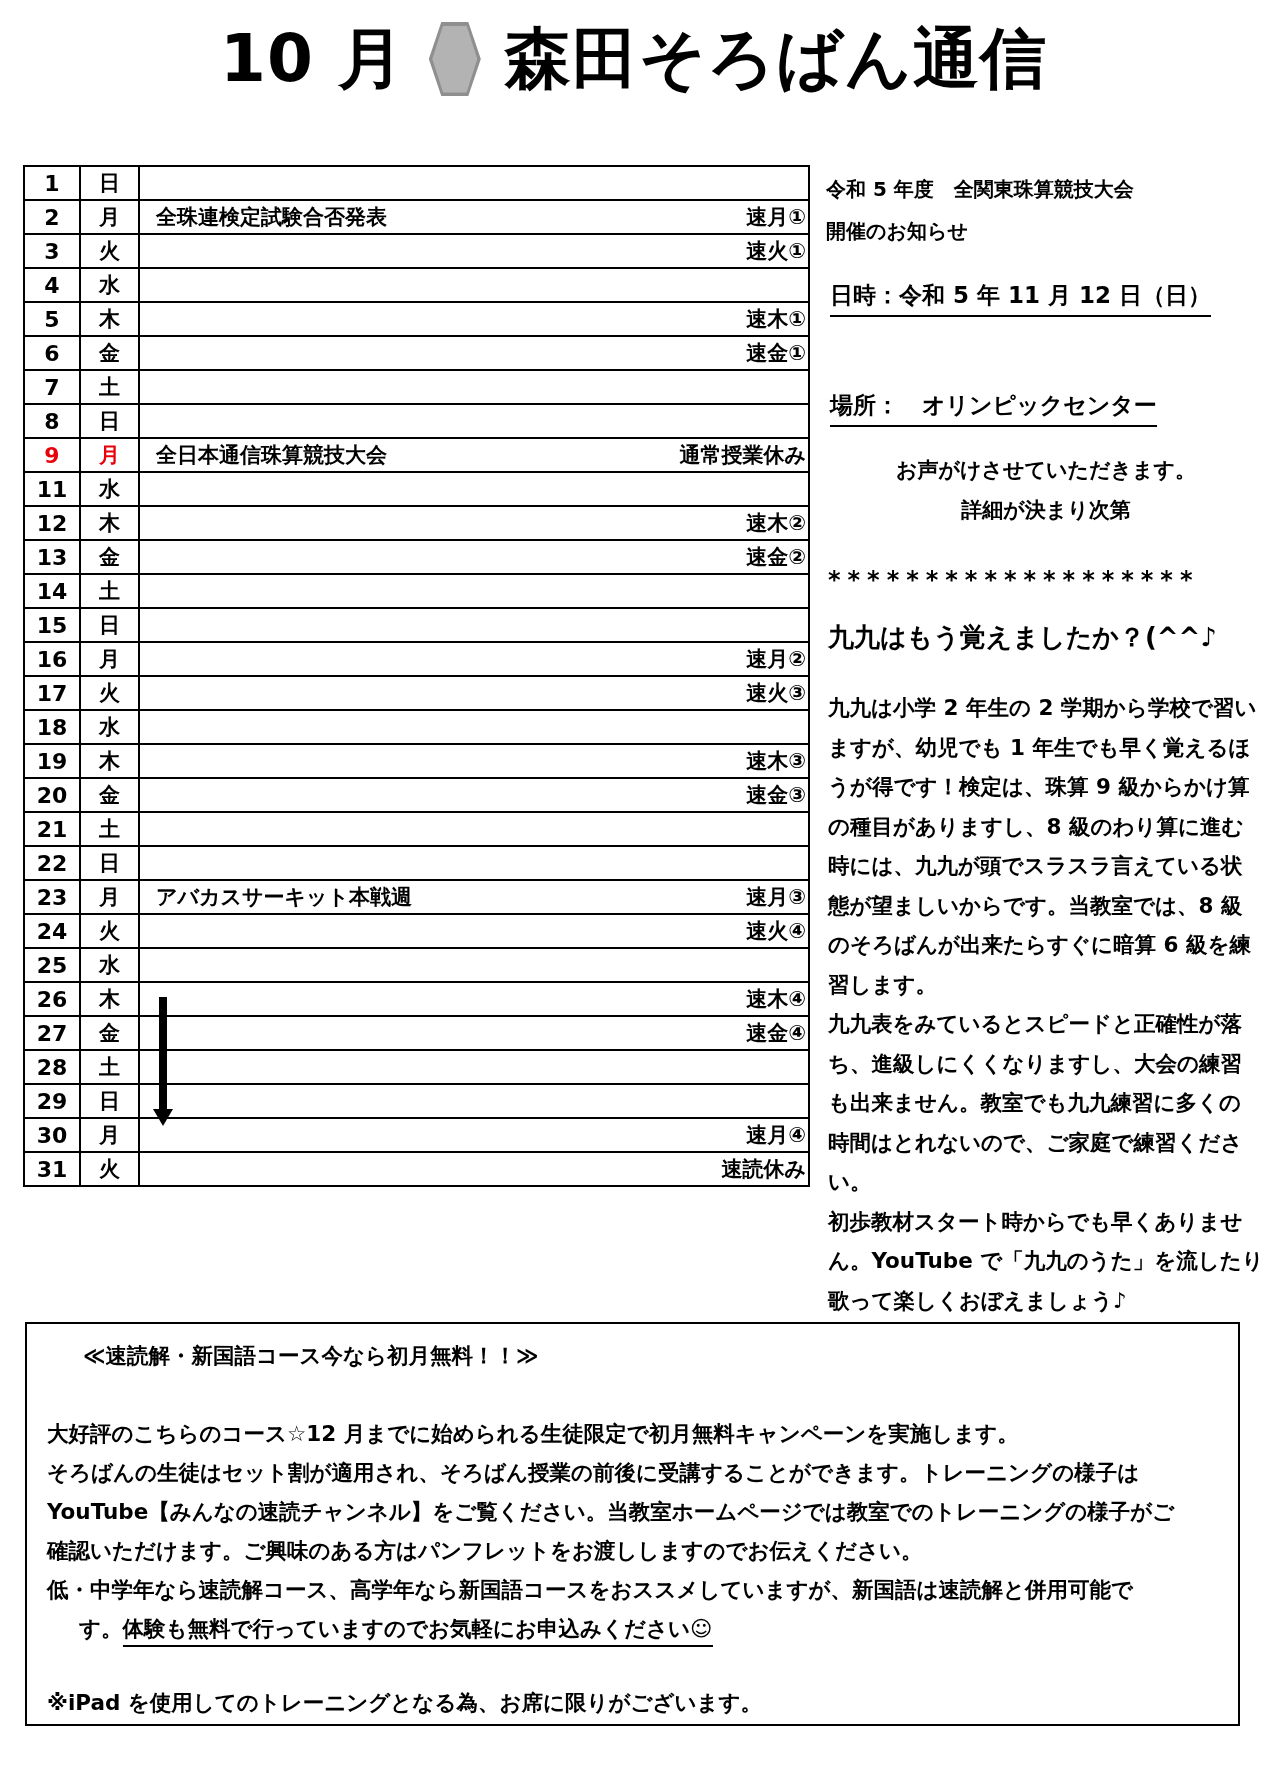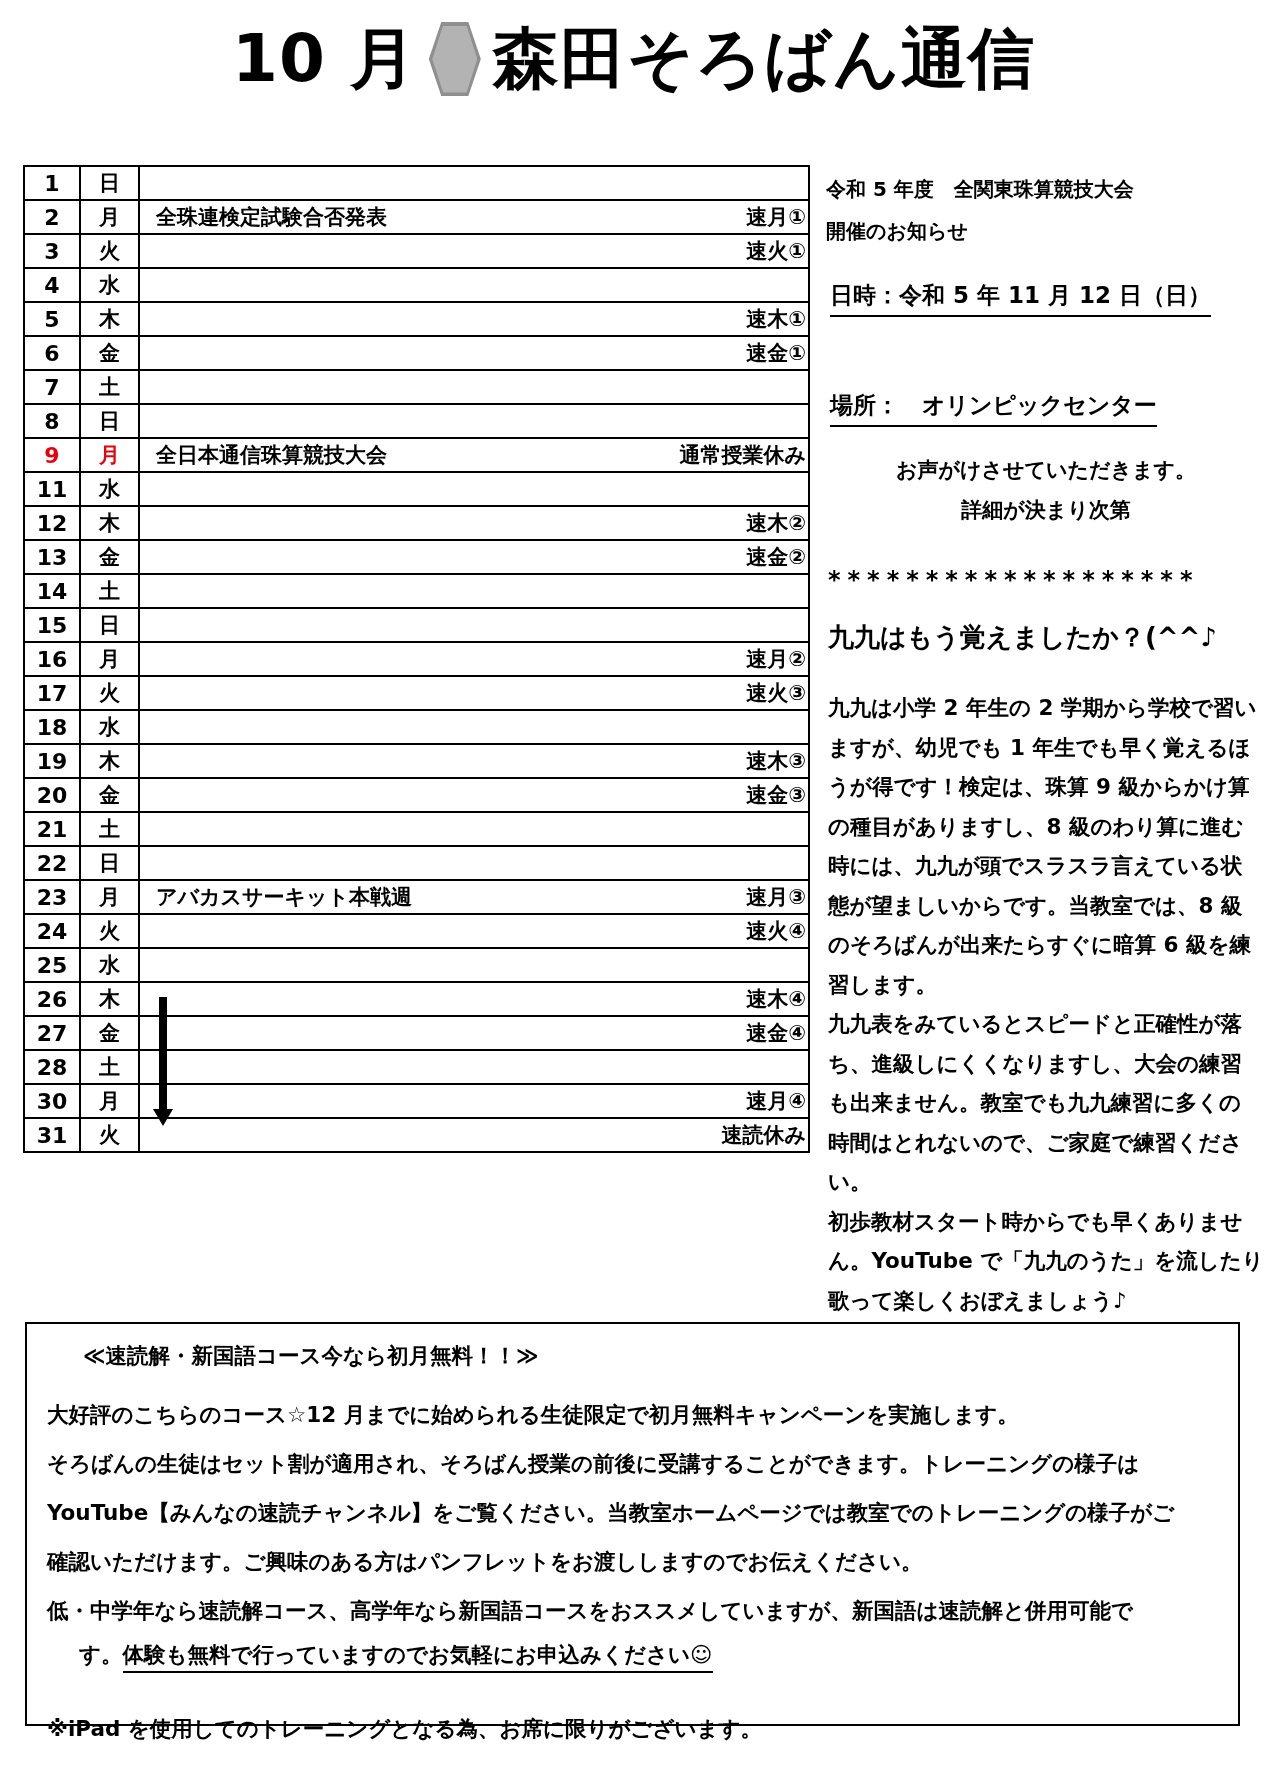--- a/index.html
+++ b/index.html
@@ -9,21 +9,21 @@
     background:#ffffff;
     color:#000;
     font-family:"DejaVu Sans","Liberation Sans",sans-serif;
     font-weight:700;
     overflow:hidden;
   }
 
   
   .title-row {
     position:absolute; top:14px; left:0; width:100%;
-    display:flex; align-items:center; justify-content:center; gap:8px;
+    display:flex; align-items:center; justify-content:center; gap:20px;
   }
   .title-text { font-size:66px; font-weight:700; letter-spacing:1px; white-space:nowrap; }
   .hex-outer {
     width:52px; height:74px; background:#8f8f8f;
     clip-path:polygon(0% 50%,24% 0%,76% 0%,100% 50%,76% 100%,24% 100%);
     display:flex; align-items:center; justify-content:center;
     margin:0 4px;
   }
   .hex-inner {
     width:45px; height:67px; background:#b3b3b3;
@@ -70,21 +70,21 @@
   .kuku-body { position:absolute; top:520px; left:2px; width:438px;
                font-size:21.5px; line-height:39.5px; white-space:pre-line; }
 
   
   .promo {
     position:absolute; left:25px; top:1322px; width:1215px; height:404px;
     border:2px solid #000; box-sizing:border-box;
     padding:17px 20px 0 20px; font-size:21.5px;
   }
   .promo-heading { margin-left:36px; white-space:nowrap; }
-  .promo-body { margin-top:20px; line-height:49px; white-space:pre-line; }
+  .promo-body { margin-top:44px; line-height:39px; white-space:pre-line; }
   .promo-lastline { line-height:39px;margin-left:32px; }
   .promo-underline { border-bottom:2px solid #000; padding-bottom:4px; }
   .promo-note { margin-top:40px; }
 </style>
 </head>
 <body>
 
 <div class="title-row">
   <span class="title-text">10 月</span>
   <span class="hex-outer">
@@ -387,20 +387,30 @@
     <td class="c-num">28</td>
     <td class="c-day">土</td>
     <td class="c-evt">
       <span class="evt-wrap">
         <span class="c-event"></span>
         <span class="c-label"></span>
       </span>
     </td>
   </tr>
 
+  <tr>
+    <td class="c-num">29</td>
+    <td class="c-day">日</td>
+    <td class="c-evt">
+      <span class="evt-wrap">
+        <span class="c-event"></span>
+        <span class="c-label"></span>
+      </span>
+    </td>
+  </tr>
 
   <tr>
     <td class="c-num">30</td>
     <td class="c-day">月</td>
     <td class="c-evt">
       <span class="evt-wrap">
         <span class="c-event"></span>
         <span class="c-label">速月④</span>
       </span>
     </td>

